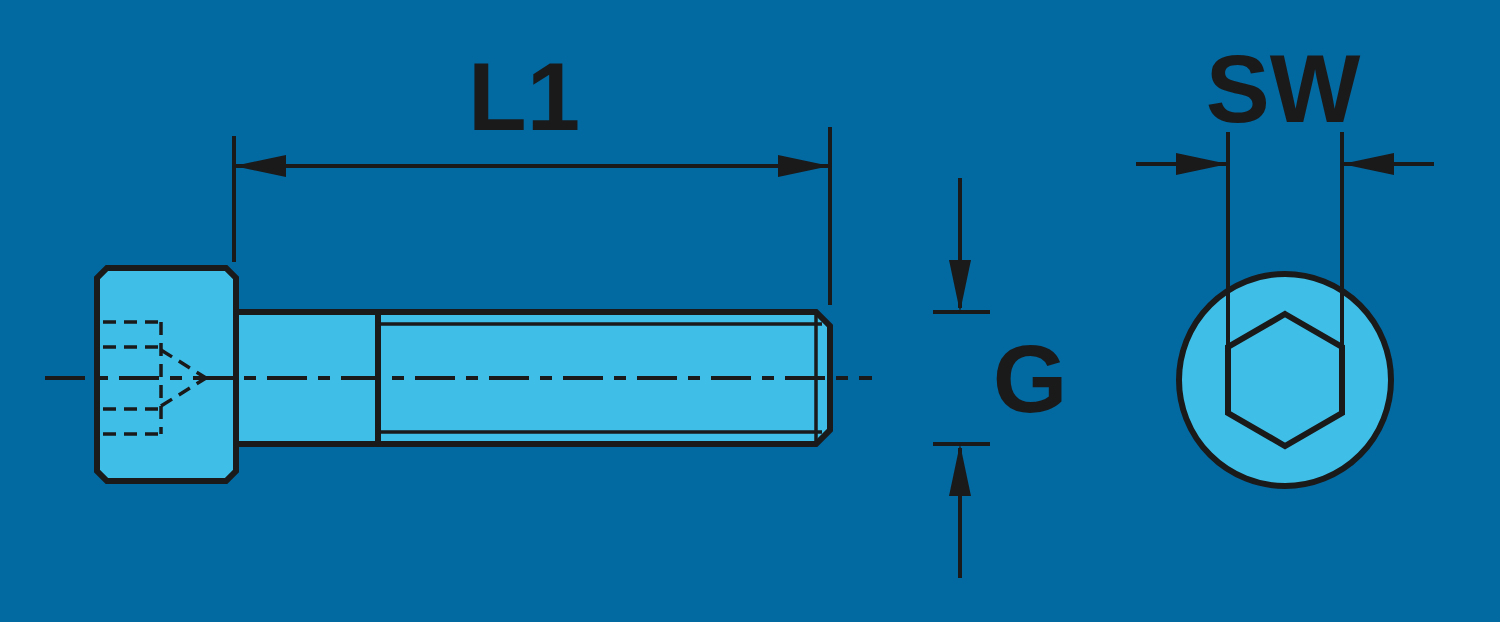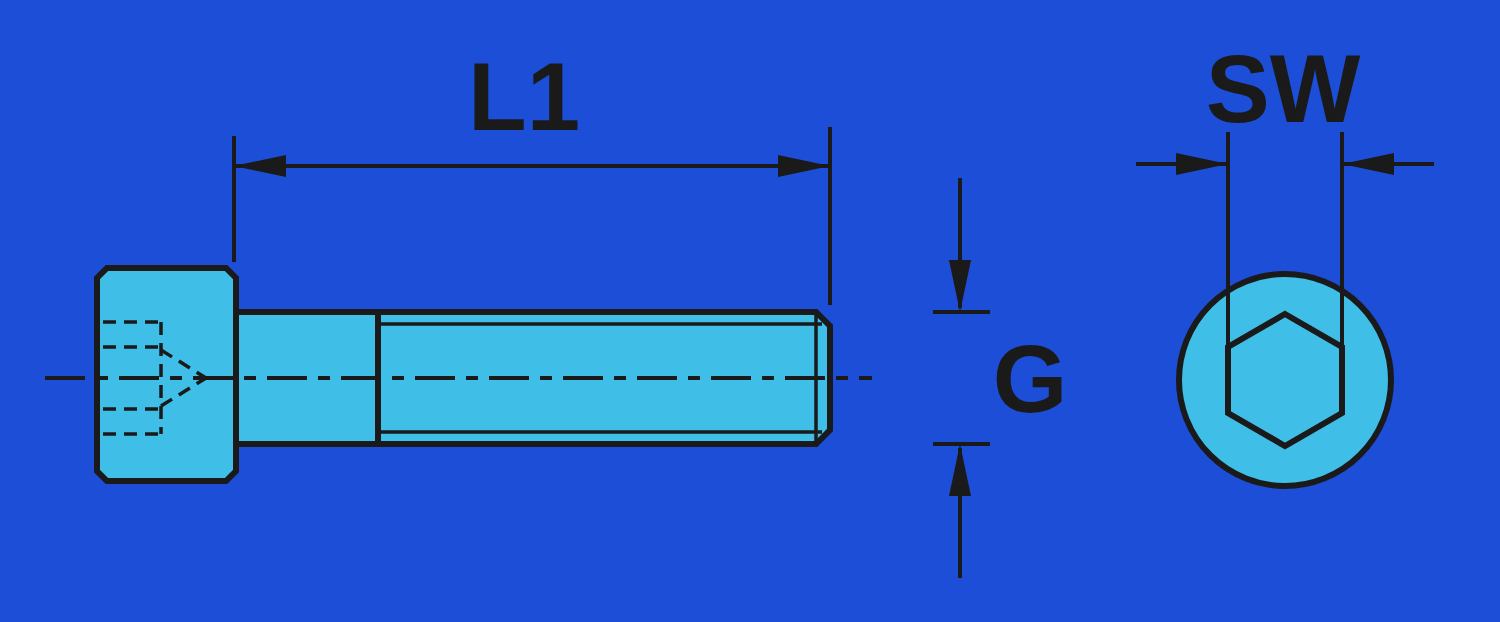--- a/index.html
+++ b/index.html
@@ -4,21 +4,21 @@
 <style>
   html, body {
     margin: 0;
     padding: 0;
     background: #ffffff;
   }
   .stage {
     position: relative;
     width: 1500px;
     height: 622px;
-    background: #1d4ed8;
+    background: #0369a1;
     overflow: hidden;
   }
   svg { display: block; }
 
   .part {
     fill: #3FBEE8;            
     stroke: #1A1A1A;
     stroke-width: 6;
     stroke-linejoin: miter;
   }

